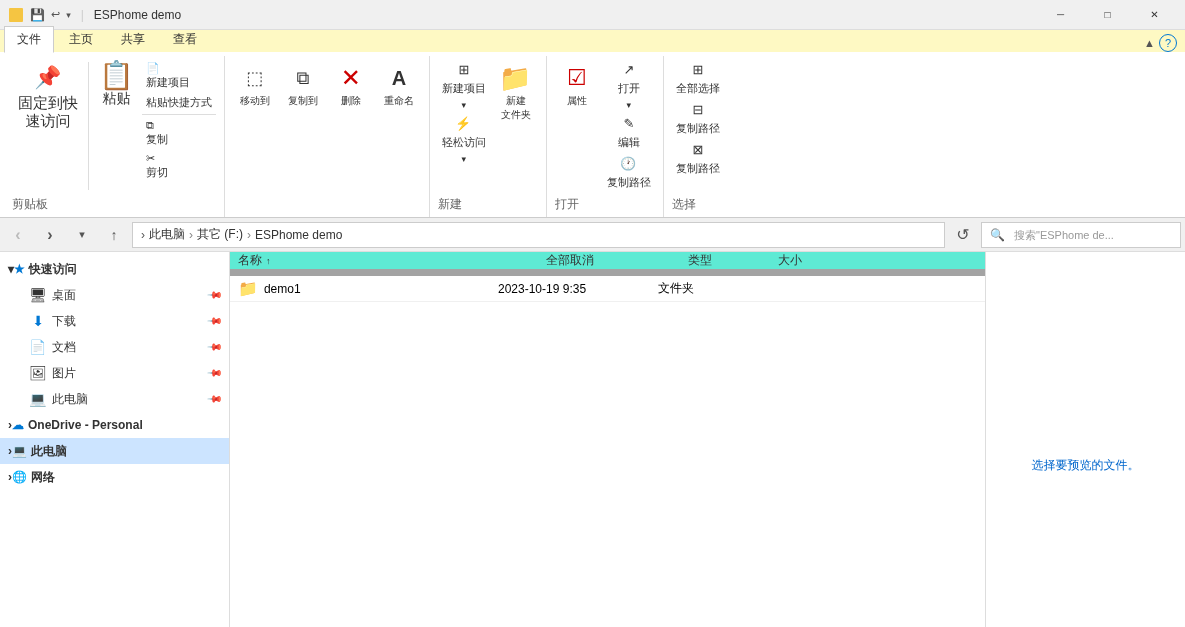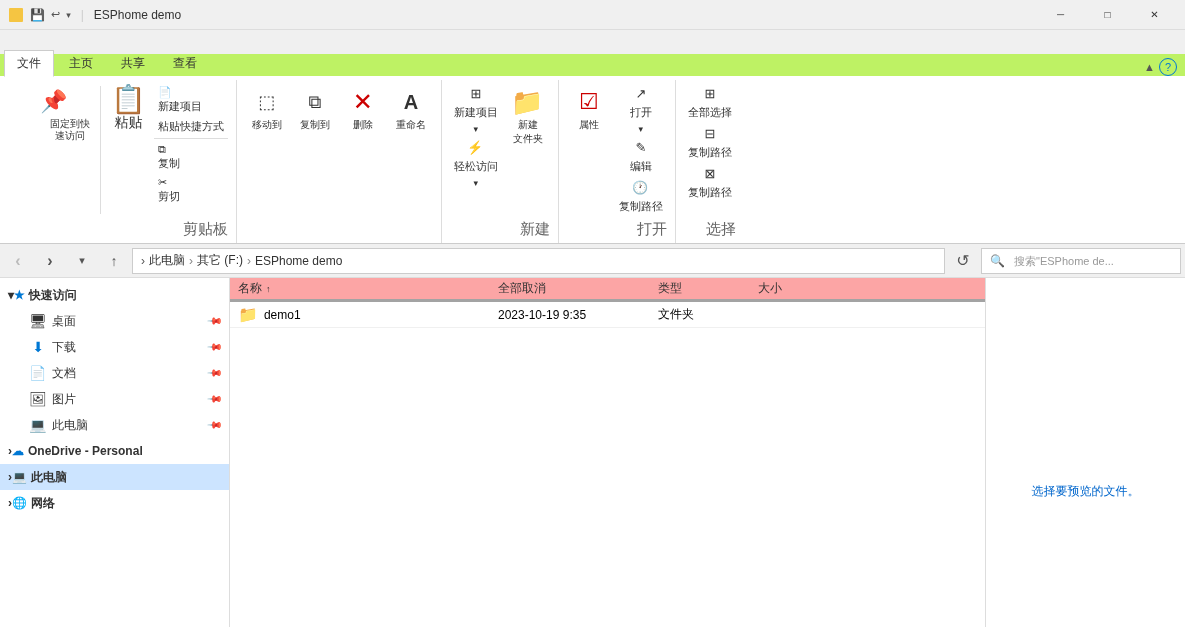--- a/index.html
+++ b/index.html
@@ -33,26 +33,25 @@
       display: flex; align-items: center; justify-content: center;
       cursor: pointer;
       font-size: 10px;
       color: #333;
     }
     .window-title { font-size: 12px; color: #333; }
 
     
     .ribbon-tabs {
       height: 22px;
-      background: #bef264;
+      background: #fef9c3;
       display: flex;
       align-items: flex-end;
       padding-left: 4px;
       border-bottom: none;
-      margin-top: 24px;
     }
     .ribbon-tab {
       padding: 4px 12px;
       cursor: pointer;
       font-size: 12px;
       color: #333;
       border: 1px solid transparent;
       border-bottom: none;
       margin-right: 2px;
     }
@@ -74,23 +73,23 @@
     }
     .ribbon-group {
       display: flex;
       flex-direction: column;
       border-right: 1px solid #ddd;
       padding: 2px 8px;
       align-items: flex-start;
     }
     .ribbon-group:last-child { border-right: none; }
     .ribbon-group-label {
-      font-size: 15px;
+      font-size: 12px;
       color: #666;
-      text-align: right;
+      text-align: left;
       width: 100%;
       padding: 2px 0;
       margin-top: auto;
     }
     .ribbon-items {
       display: flex;
       gap: 2px;
       flex: 1;
       align-items: flex-start;
     }
@@ -242,25 +241,26 @@
     
     .file-list {
       flex: 1;
       background: white;
       overflow-y: auto;
     }
     .file-list-header {
       display: flex;
       align-items: center;
       height: 24px;
-      border-bottom: 3px solid #a3a3a3;
-      background: #fca5a5;
+      border-bottom: 7px solid #a3a3a3;
+      background: #5eead4;
       font-size: 12px;
       color: #333;
       padding: 0;
+      text-align: center;
     }
     .col-name { width: 260px; padding: 0 8px; cursor: pointer; display: flex; align-items: center; gap: 4px; }
     .col-date { width: 160px; padding: 0 8px; cursor: pointer; }
     .col-type { width: 100px; padding: 0 8px; cursor: pointer; }
     .col-size { width: 80px; padding: 0 8px; cursor: pointer; }
     .file-row {
       display: flex;
       align-items: center;
       height: 26px;
       border-bottom: 1px solid #f0f0f0;
@@ -340,21 +340,21 @@
   </div>
 </div>
 
 <div class="ribbon">
 
   <div class="ribbon-group">
     <div class="ribbon-items">
 
       <div class="ribbon-btn">
         <div class="ribbon-btn-icon">📌</div>
-        <span style="font-size:10px;text-align:center;line-height:1.2;margin-left:32px;">固定到快<br>速访问</span>
+        <span style="font-size:15px;text-align:center;line-height:1.2;">固定到快<br>速访问</span>
       </div>
       <div class="separator"></div>
 
       <div style="display:flex;flex-direction:column;">
         <div class="ribbon-btn-large" style="flex:1;">
           <div style="font-size:28px;line-height:1;">📋</div>
           <span style="font-size:14px;">粘贴</span>
         </div>
       </div>
 

